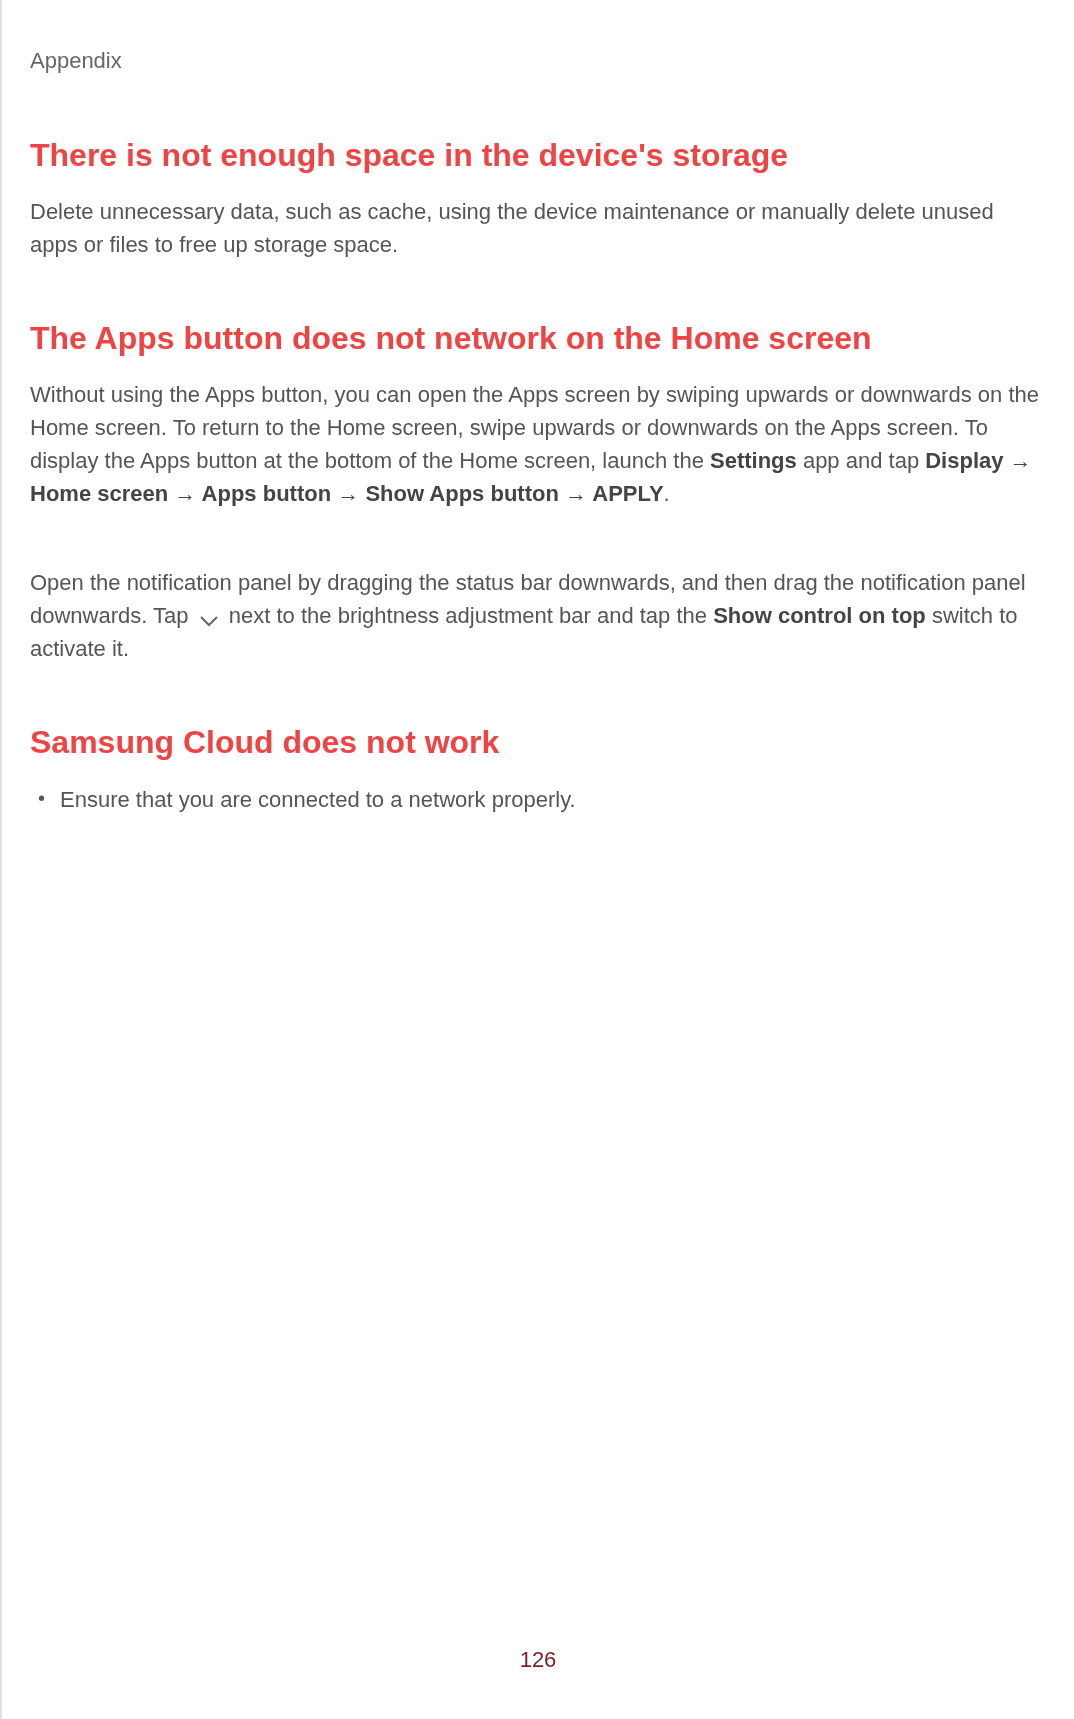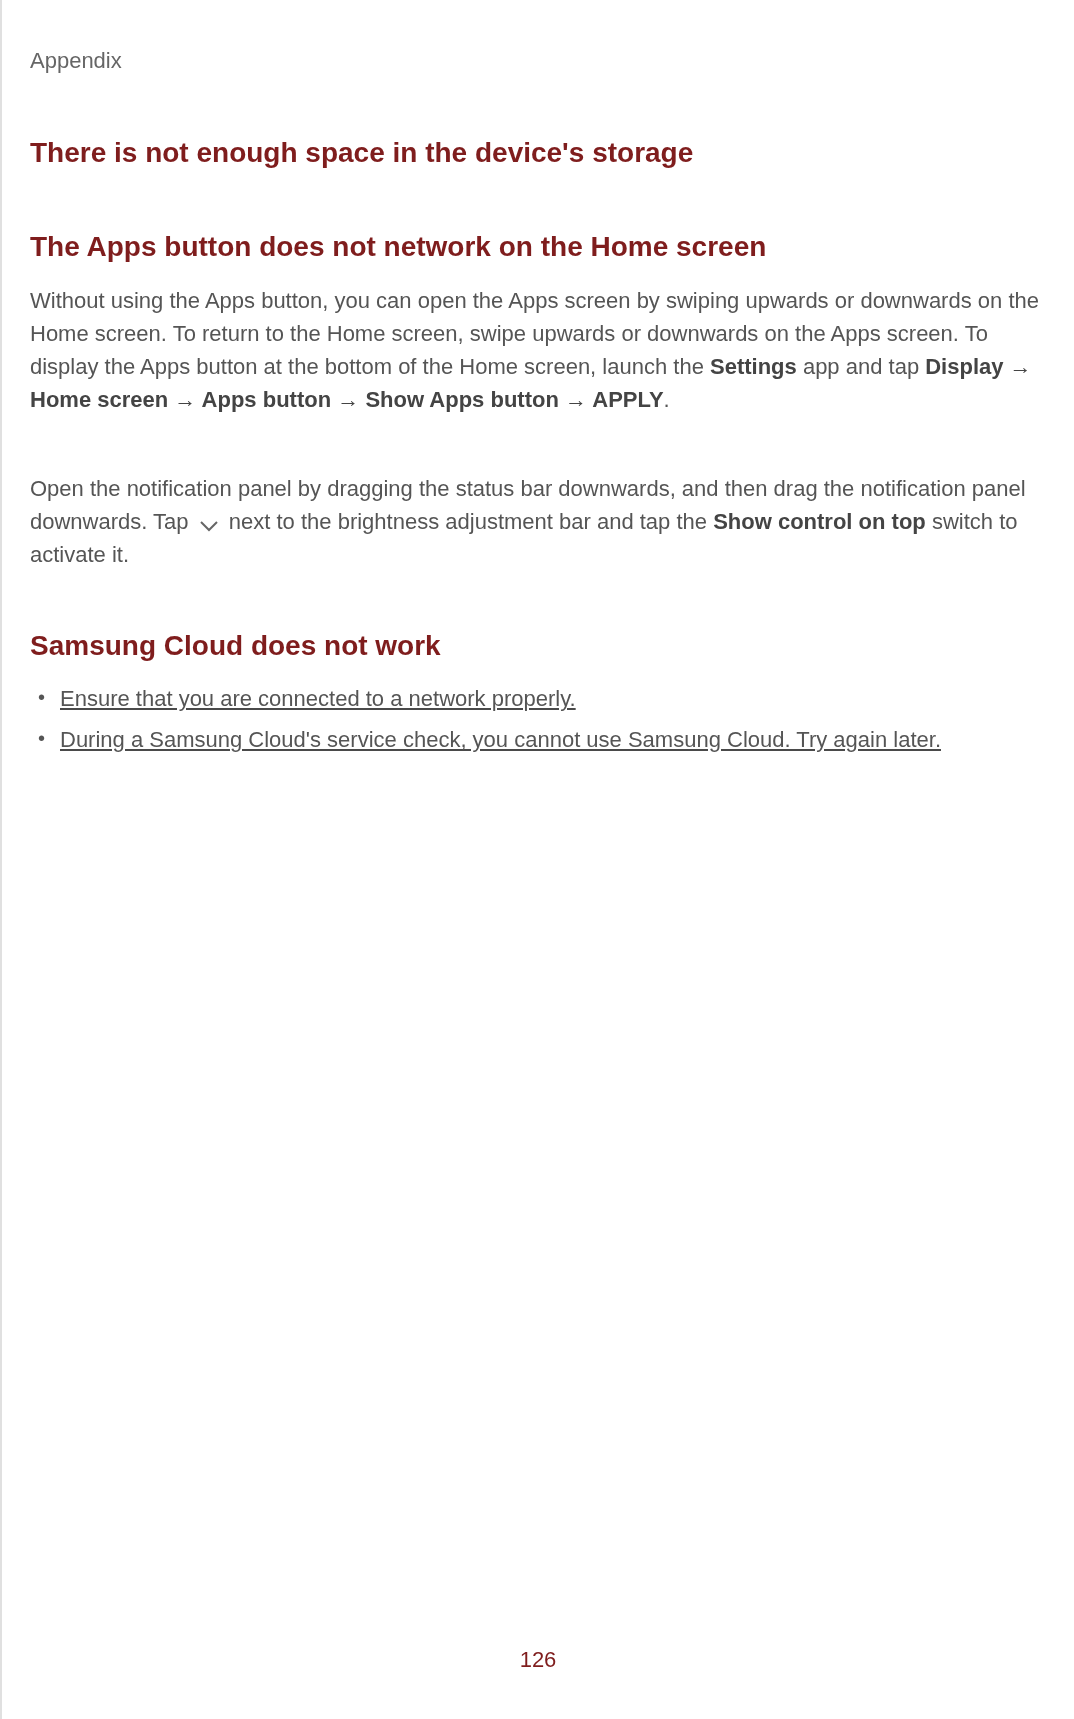--- a/index.html
+++ b/index.html
@@ -22,42 +22,41 @@
       color: #666;
       font-weight: 400;
     }
     .content {
       padding: 60px 28px 0 28px;
     }
     .section {
       margin-bottom: 56px;
     }
     .section-title {
-      font-size: 28px;
+      font-size: 32px;
       font-weight: 700;
-      color: #7f1d1d;
+      color: #ef4444;
       line-height: 1.35;
       margin-bottom: 18px;
     }
     .section-body {
       font-size: 22px;
       line-height: 1.5;
       color: #555;
     }
     .bold {
       font-weight: 700;
       color: #444;
     }
     .arrow {
       font-weight: 700;
     }
     .bullet-list {
       list-style: none;
       padding-left: 30px;
-      text-decoration: underline;
     }
     .bullet-list li {
       position: relative;
       font-size: 22px;
       line-height: 1.5;
       color: #555;
       margin-bottom: 8px;
     }
     .bullet-list li::before {
       content: "•";
@@ -89,20 +88,21 @@
 <body>
 
 <div class="page-header">
   <span>Appendix</span>
 </div>
 
 <div class="content">
 
   <div class="section">
     <h2 class="section-title">There is not enough space in the device's storage</h2>
+    <p class="section-body">Delete unnecessary data, such as cache, using the device maintenance or manually delete unused apps or files to free up storage space.</p>
   </div>
 
   <div class="section">
     <h2 class="section-title">The Apps button does not network on the Home screen</h2>
     <p class="section-body">
       <span>Without using the Apps button, you can open the Apps screen by swiping upwards or downwards on the Home screen. To return to the Home screen, swipe upwards or downwards on the Apps screen. To display the Apps button at the bottom of the Home screen, launch the </span><span class="bold">Settings</span><span> app and tap </span><span class="bold">Display</span><span class="bold arrow"> → </span><span class="bold">Home screen</span><span class="bold arrow"> → </span><span class="bold">Apps button</span><span class="bold arrow"> → </span><span class="bold">Show Apps button</span><span class="bold arrow"> → </span><span class="bold">APPLY</span><span>.</span>
     </p>
   </div>
 
   <div class="section">
@@ -110,19 +110,18 @@
       <span>Open the notification panel by dragging the status bar downwards, and then drag the notification panel downwards. Tap </span><span class="inline-icon"><svg viewBox="0 0 28 18" width="28" height="18">
             <polyline points="6,4 14,12 22,4" fill="none" stroke="#666" stroke-width="2"></polyline>
           </svg></span><span> next to the brightness adjustment bar and tap the </span><span class="bold">Show control on top</span><span> switch to activate it.</span>
     </p>
   </div>
 
   <div class="section">
     <h2 class="section-title">Samsung Cloud does not work</h2>
     <ul class="bullet-list">
       <li>Ensure that you are connected to a network properly.</li>
-      <li>During a Samsung Cloud's service check, you cannot use Samsung Cloud. Try again later.</li>
     </ul>
   </div>
 
 </div>
 
 <div class="page-number">126</div>
 
 </body></html>

